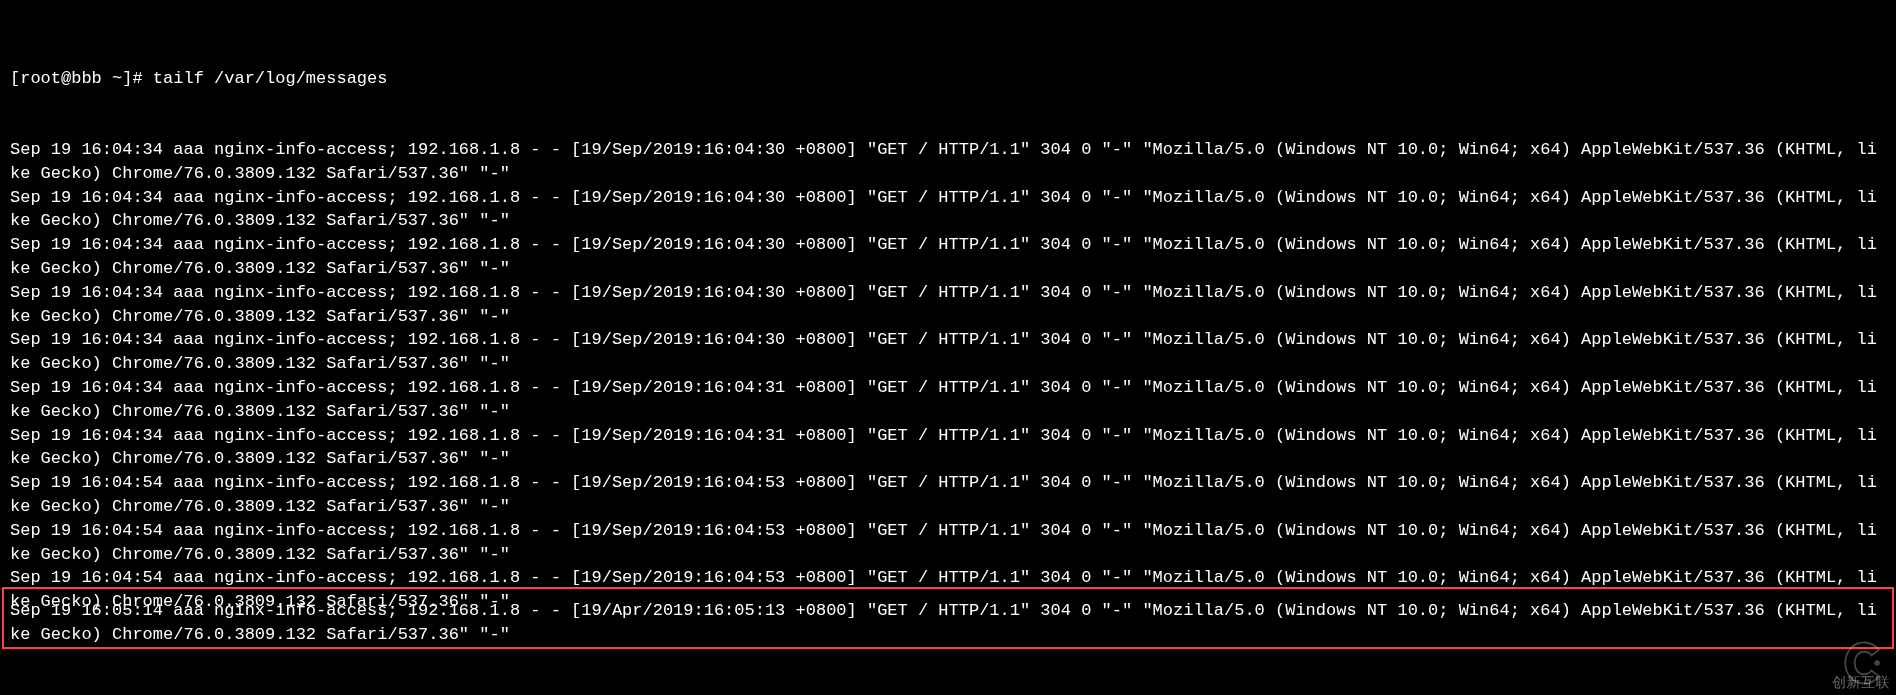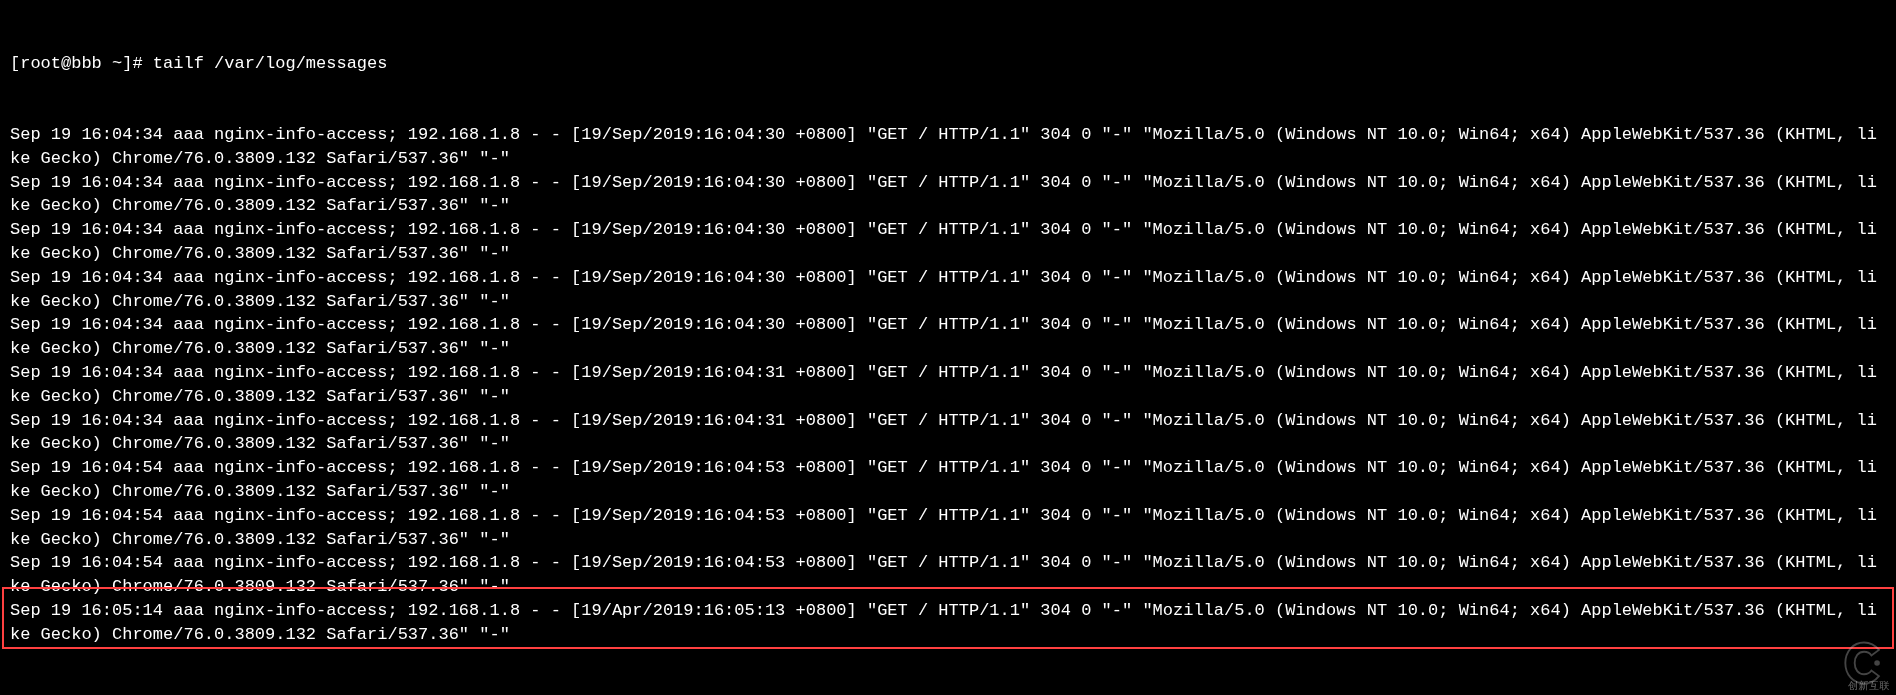--- a/index.html
+++ b/index.html
@@ -12,21 +12,21 @@
       color: #ffffff;
       font-family: 'Courier New', Consolas, monospace;
       font-size: 17px;
       line-height: 1.4;
       width: 1896px;
       height: 695px;
       overflow: hidden;
       position: relative;
     }
     .terminal {
-      padding: 4px 10px;
+      padding: 19px 10px;
       white-space: pre-wrap;
       word-break: break-all;
     }
     .prompt-line {
       display: block;
     }
     .log-line {
       display: block;
     }
     .highlight-box {
@@ -50,21 +50,21 @@
       opacity: 0.85;
     }
     .watermark svg {
       width: 56px;
       height: 56px;
     }
     .watermark-text {
       position: absolute;
       right: 6px;
       bottom: 2px;
-      font-size: 10px;
+      font-size: 14px;
       color: rgba(255,255,255,0.4);
       font-family: sans-serif;
       letter-spacing: 0.5px;
     }
     .highlighted-line {
       position: absolute;
       left: 10px;
       right: 10px;
       bottom: 48px;
       white-space: pre-wrap;

